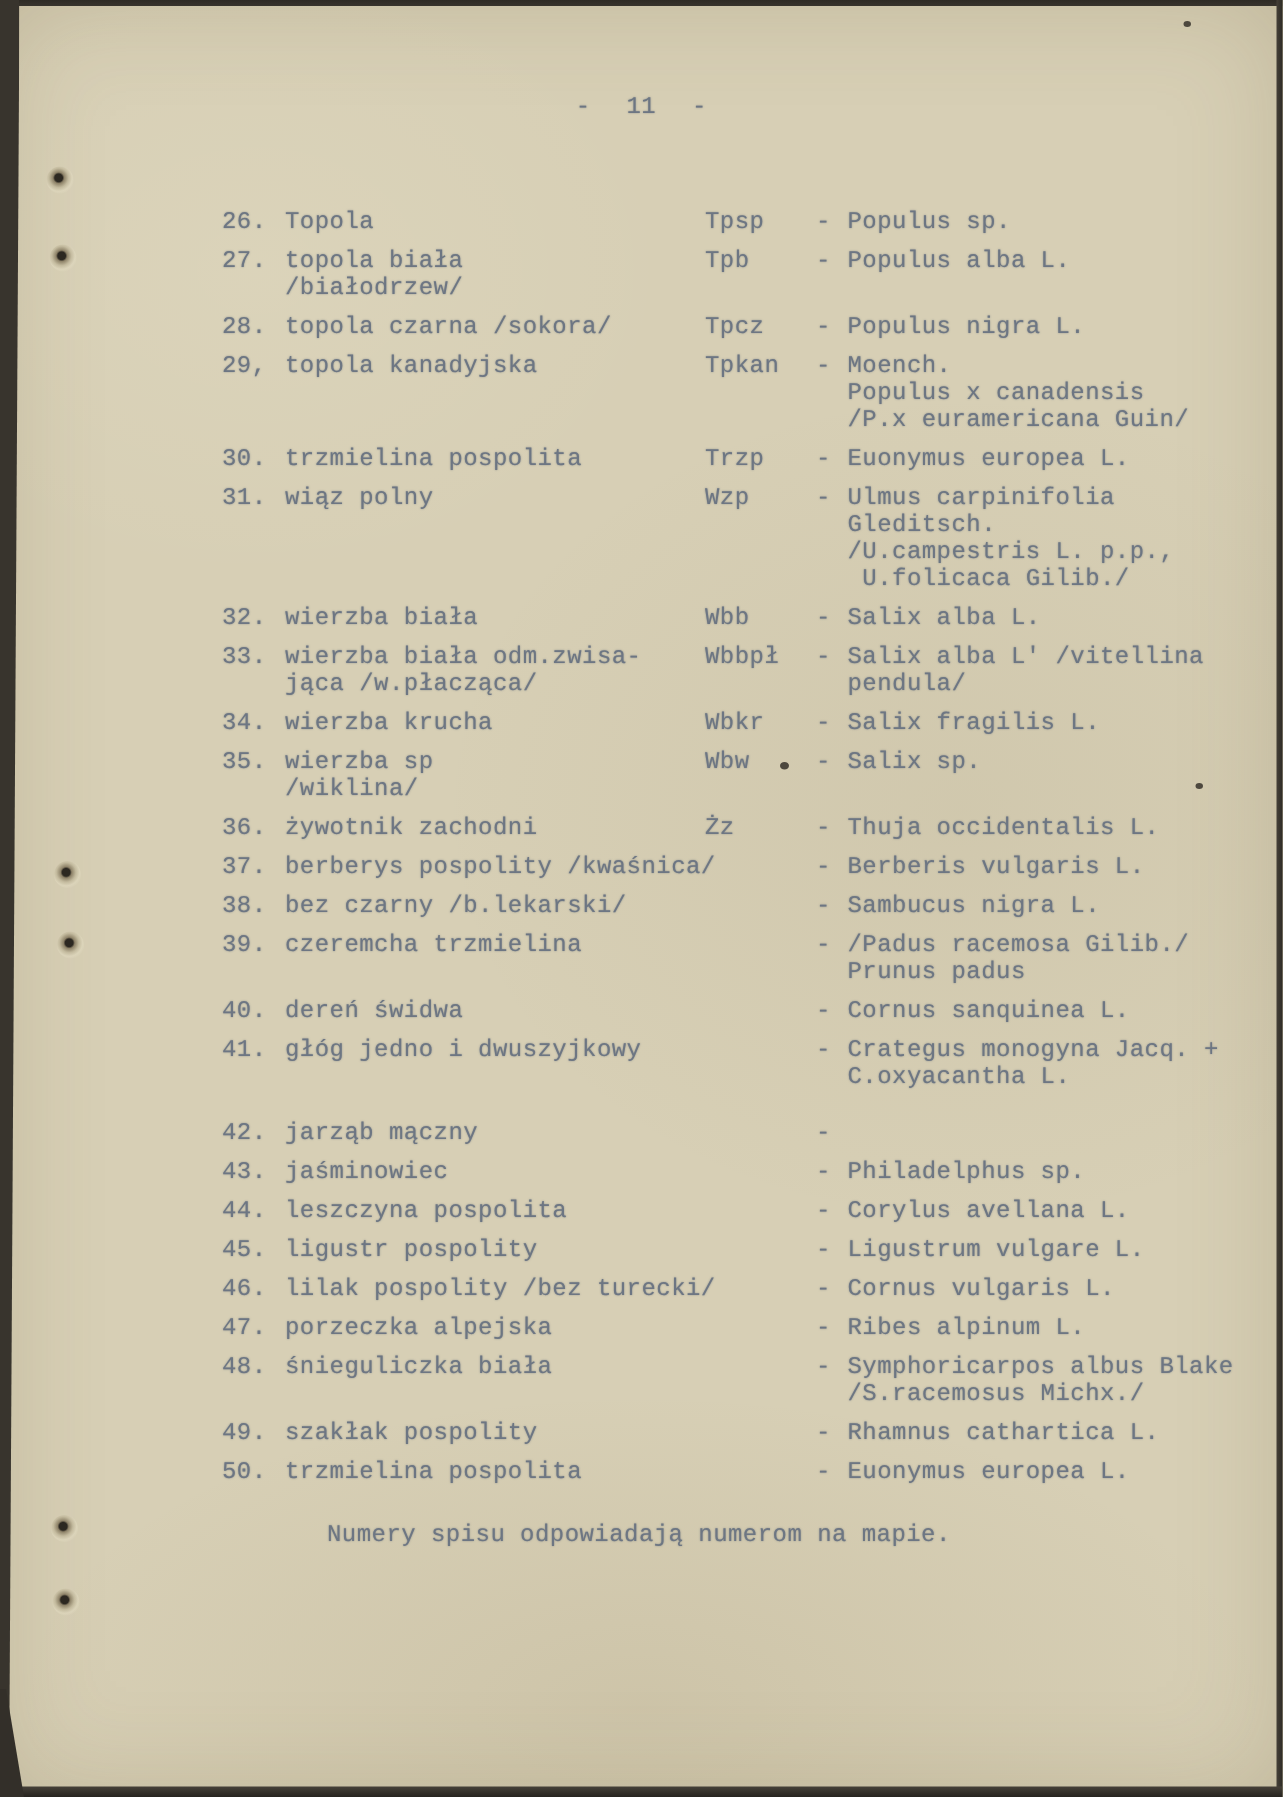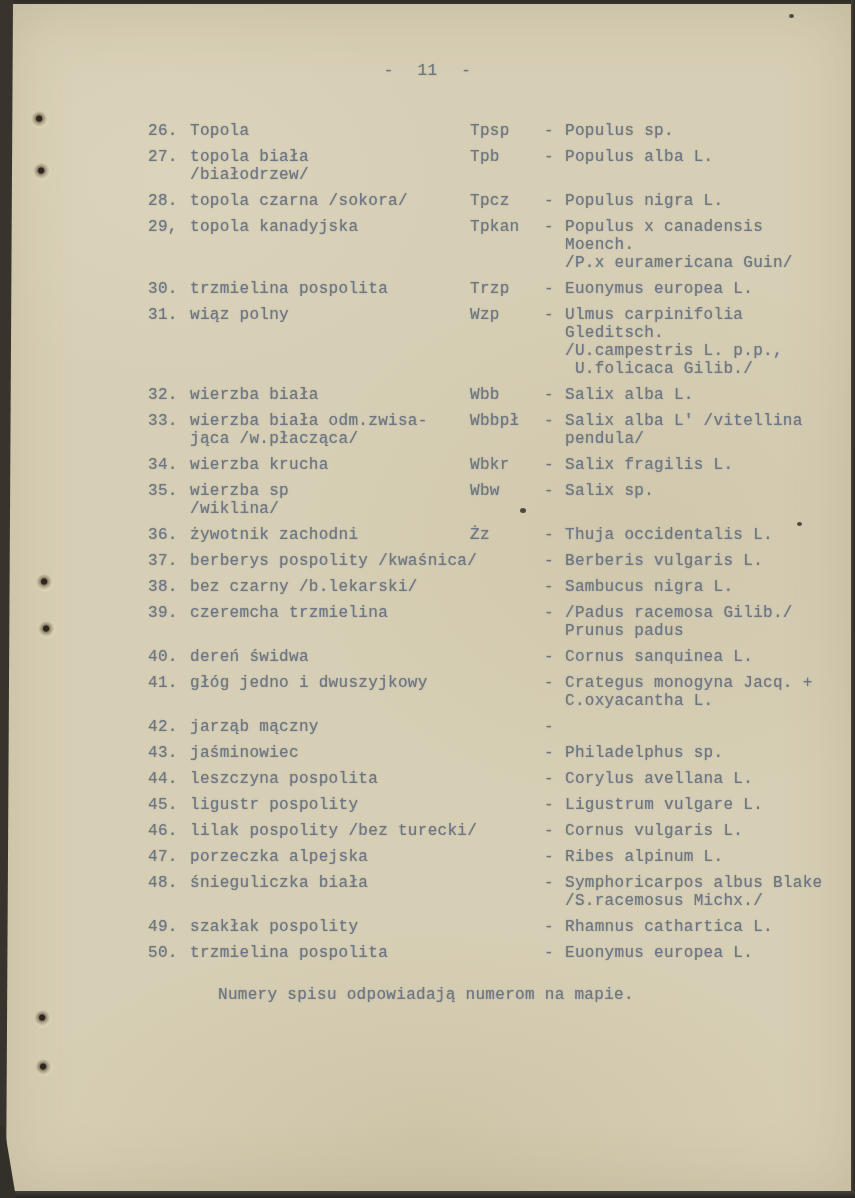--- a/index.html
+++ b/index.html
@@ -21,29 +21,29 @@
     white-space:pre;
     font-size:16px;
     line-height:18px;
     letter-spacing:0.3px;
     text-shadow:0 0 1.3px rgba(96,106,118,0.65);
   }
   .page-number {
     position:absolute; top:62px; left:0; width:100%;
     text-align:center; word-spacing:14px;
   }
-  .list { position:absolute; left:148px; top:122px; right:6px; }
+  .list { position:absolute; left:148px; top:139px; right:6px; }
   .entry {
     display:grid;
     grid-template-columns:42px 280px 74px 21px auto;
     align-items:start;
     margin-bottom:8px;
   }
   .entry.section-gap { }
-  .entry.small-gap { margin-top:8px; }
+  .entry.small-gap { margin-top:19px; }
   .footer-note { margin-top:24px; margin-left:70px; }
   
   .edge { position:absolute; background:#38342d; }
   .edge-top   { top:0; left:0; width:100%; height:4px; background:linear-gradient(#2e2b25,#38342d); }
   .edge-left  { top:0; left:0; width:13px; height:100%;
                 clip-path:polygon(0 0,13px 0,6px 100%,0 100%); }
   .edge-right { top:0; right:0; width:4px; height:100%; background:linear-gradient(to left,#2e2b25,#454038); }
   .edge-bottom{ bottom:0; left:0; width:100%; height:7px; background:linear-gradient(#454038,#27241f); }
   .corner-bl  { position:absolute; left:0; bottom:0; width:16px; height:72px; background:#332f29;
                 clip-path:polygon(0 0,4px 0,16px 100%,0 100%); }
@@ -144,22 +144,22 @@
           <div>
             <div class="txt">topola kanadyjska</div>
           </div>
           <div>
             <div class="txt">Tpkan</div>
           </div>
           <div>
             <div class="txt">-</div>
           </div>
           <div>
+            <div class="txt">Moench.</div>
             <div class="txt">Populus x canadensis</div>
-            <div class="txt">Moench.</div>
             <div class="txt">/P.x euramericana Guin/</div>
           </div>
         </div>
         <div class="entry">
           <div>
             <div class="txt">30.</div>
           </div>
           <div>
             <div class="txt">trzmielina pospolita</div>
           </div>

